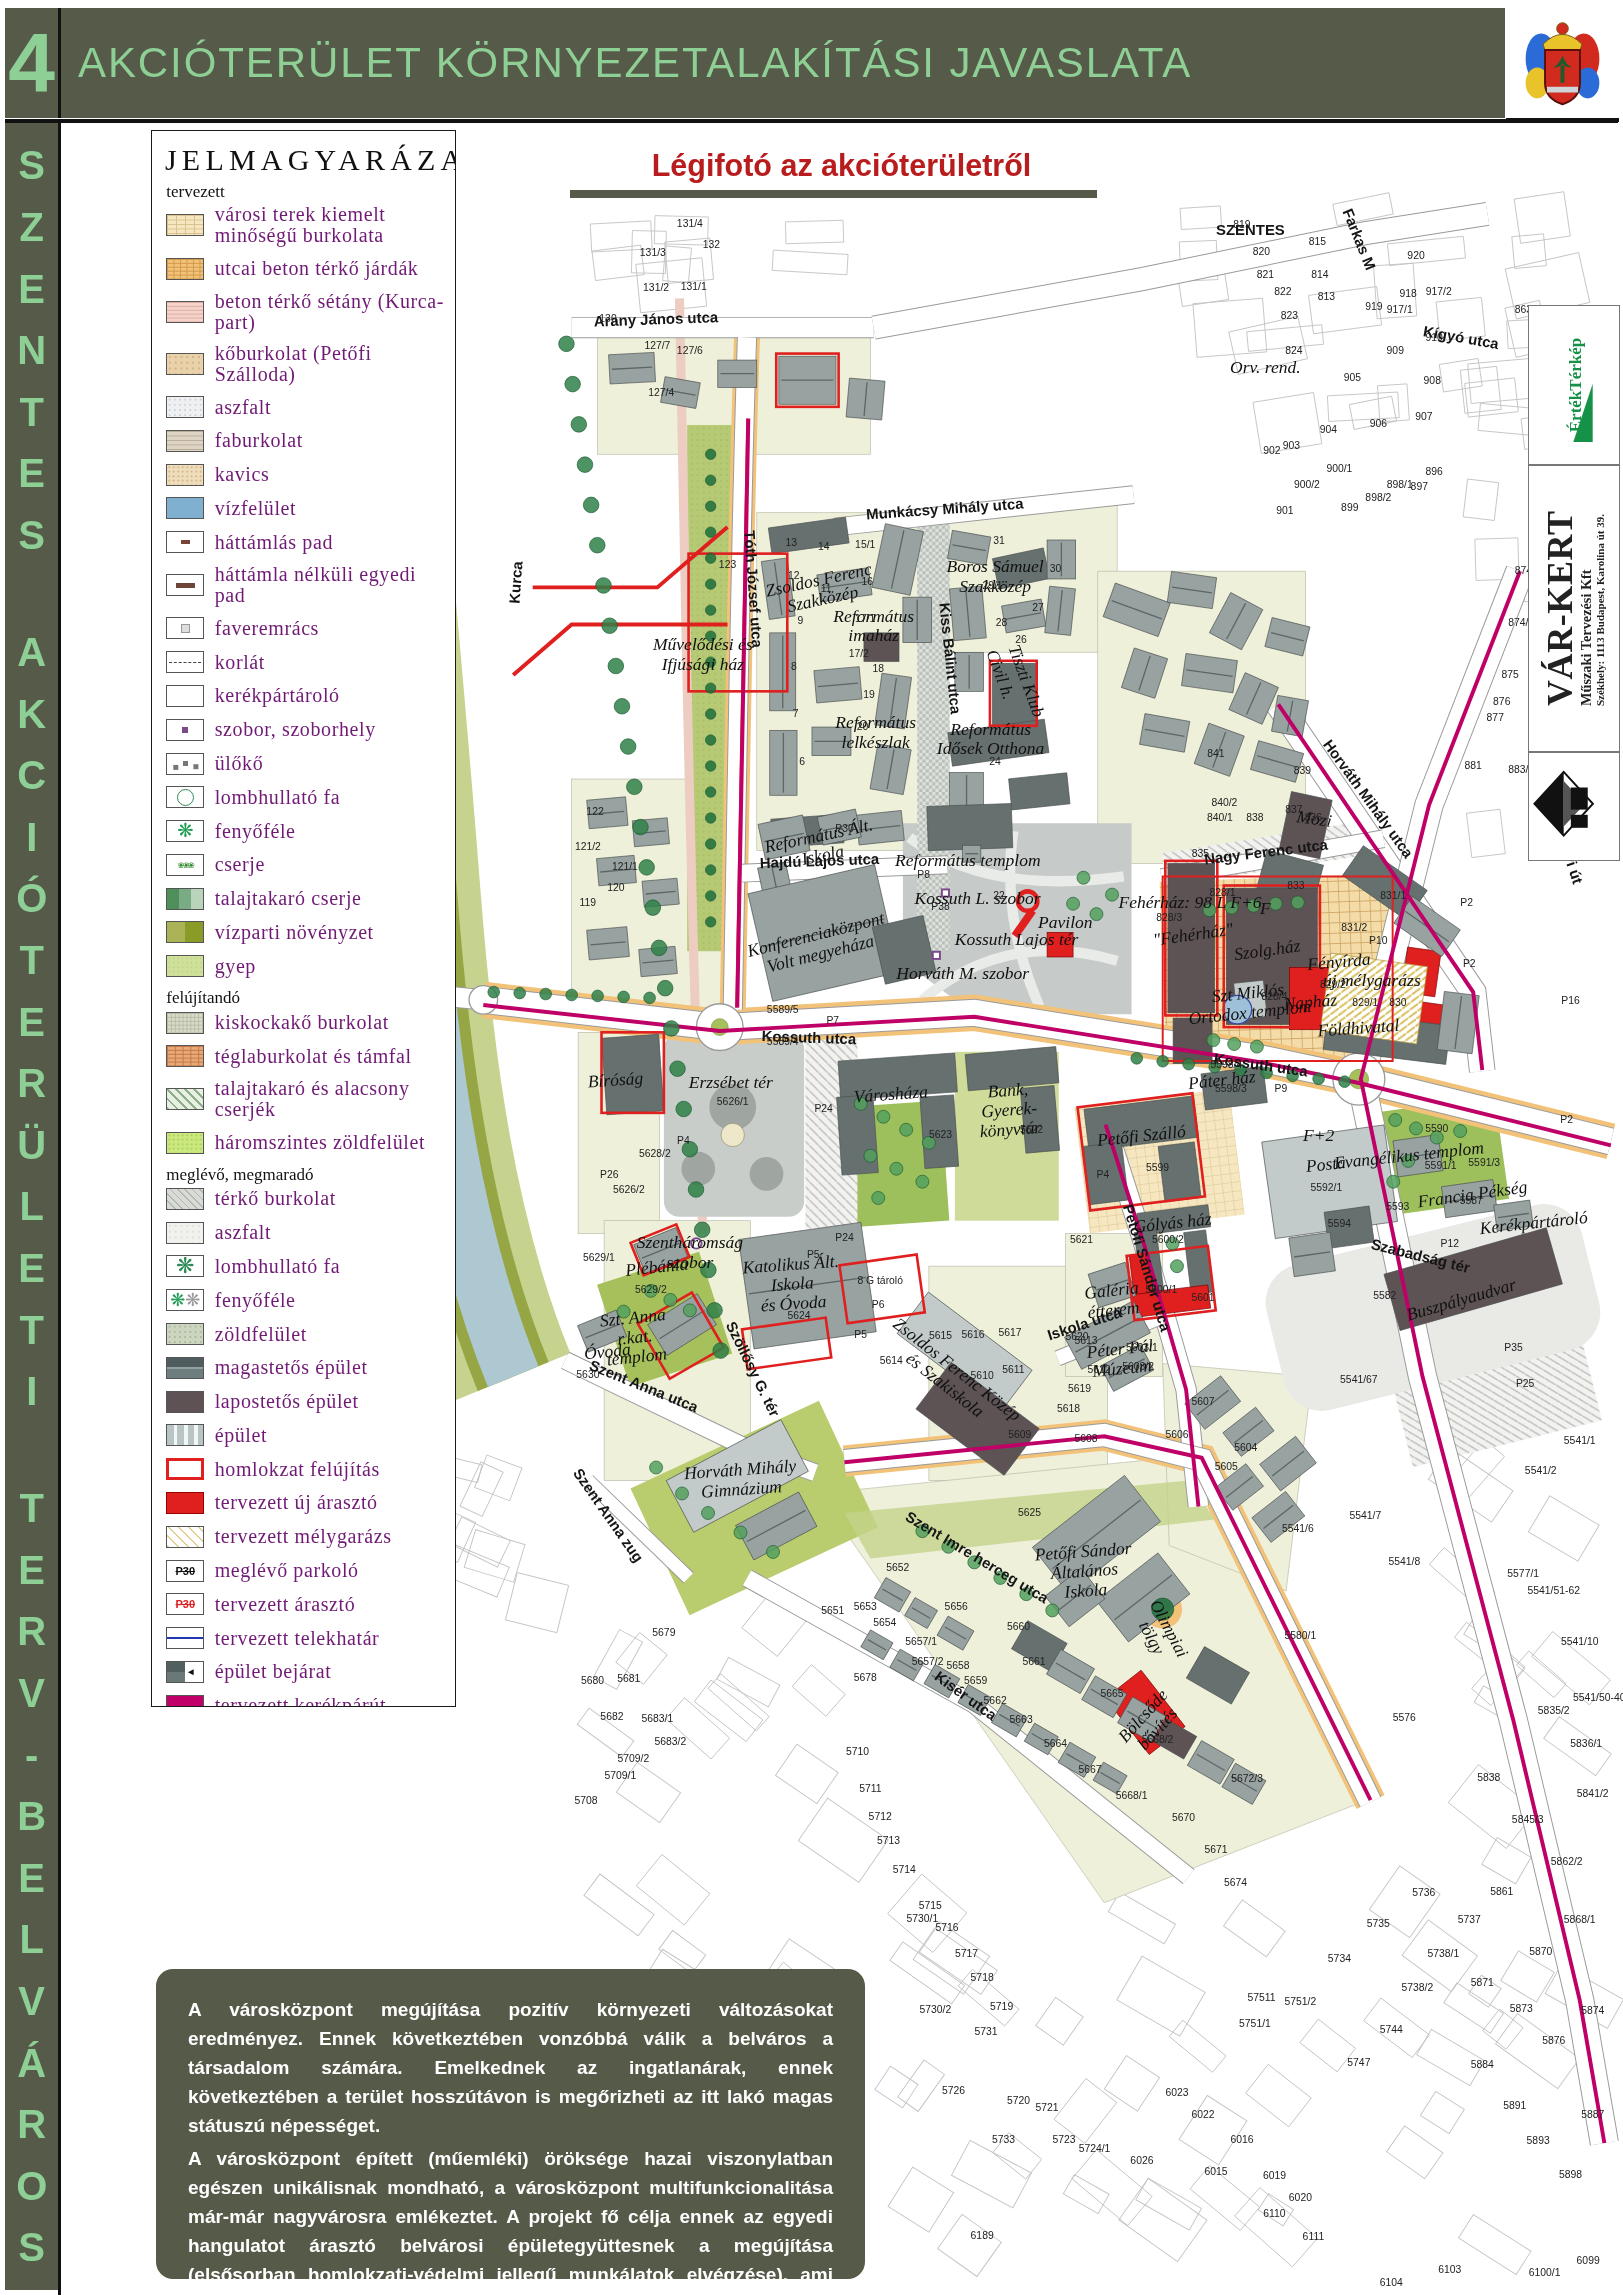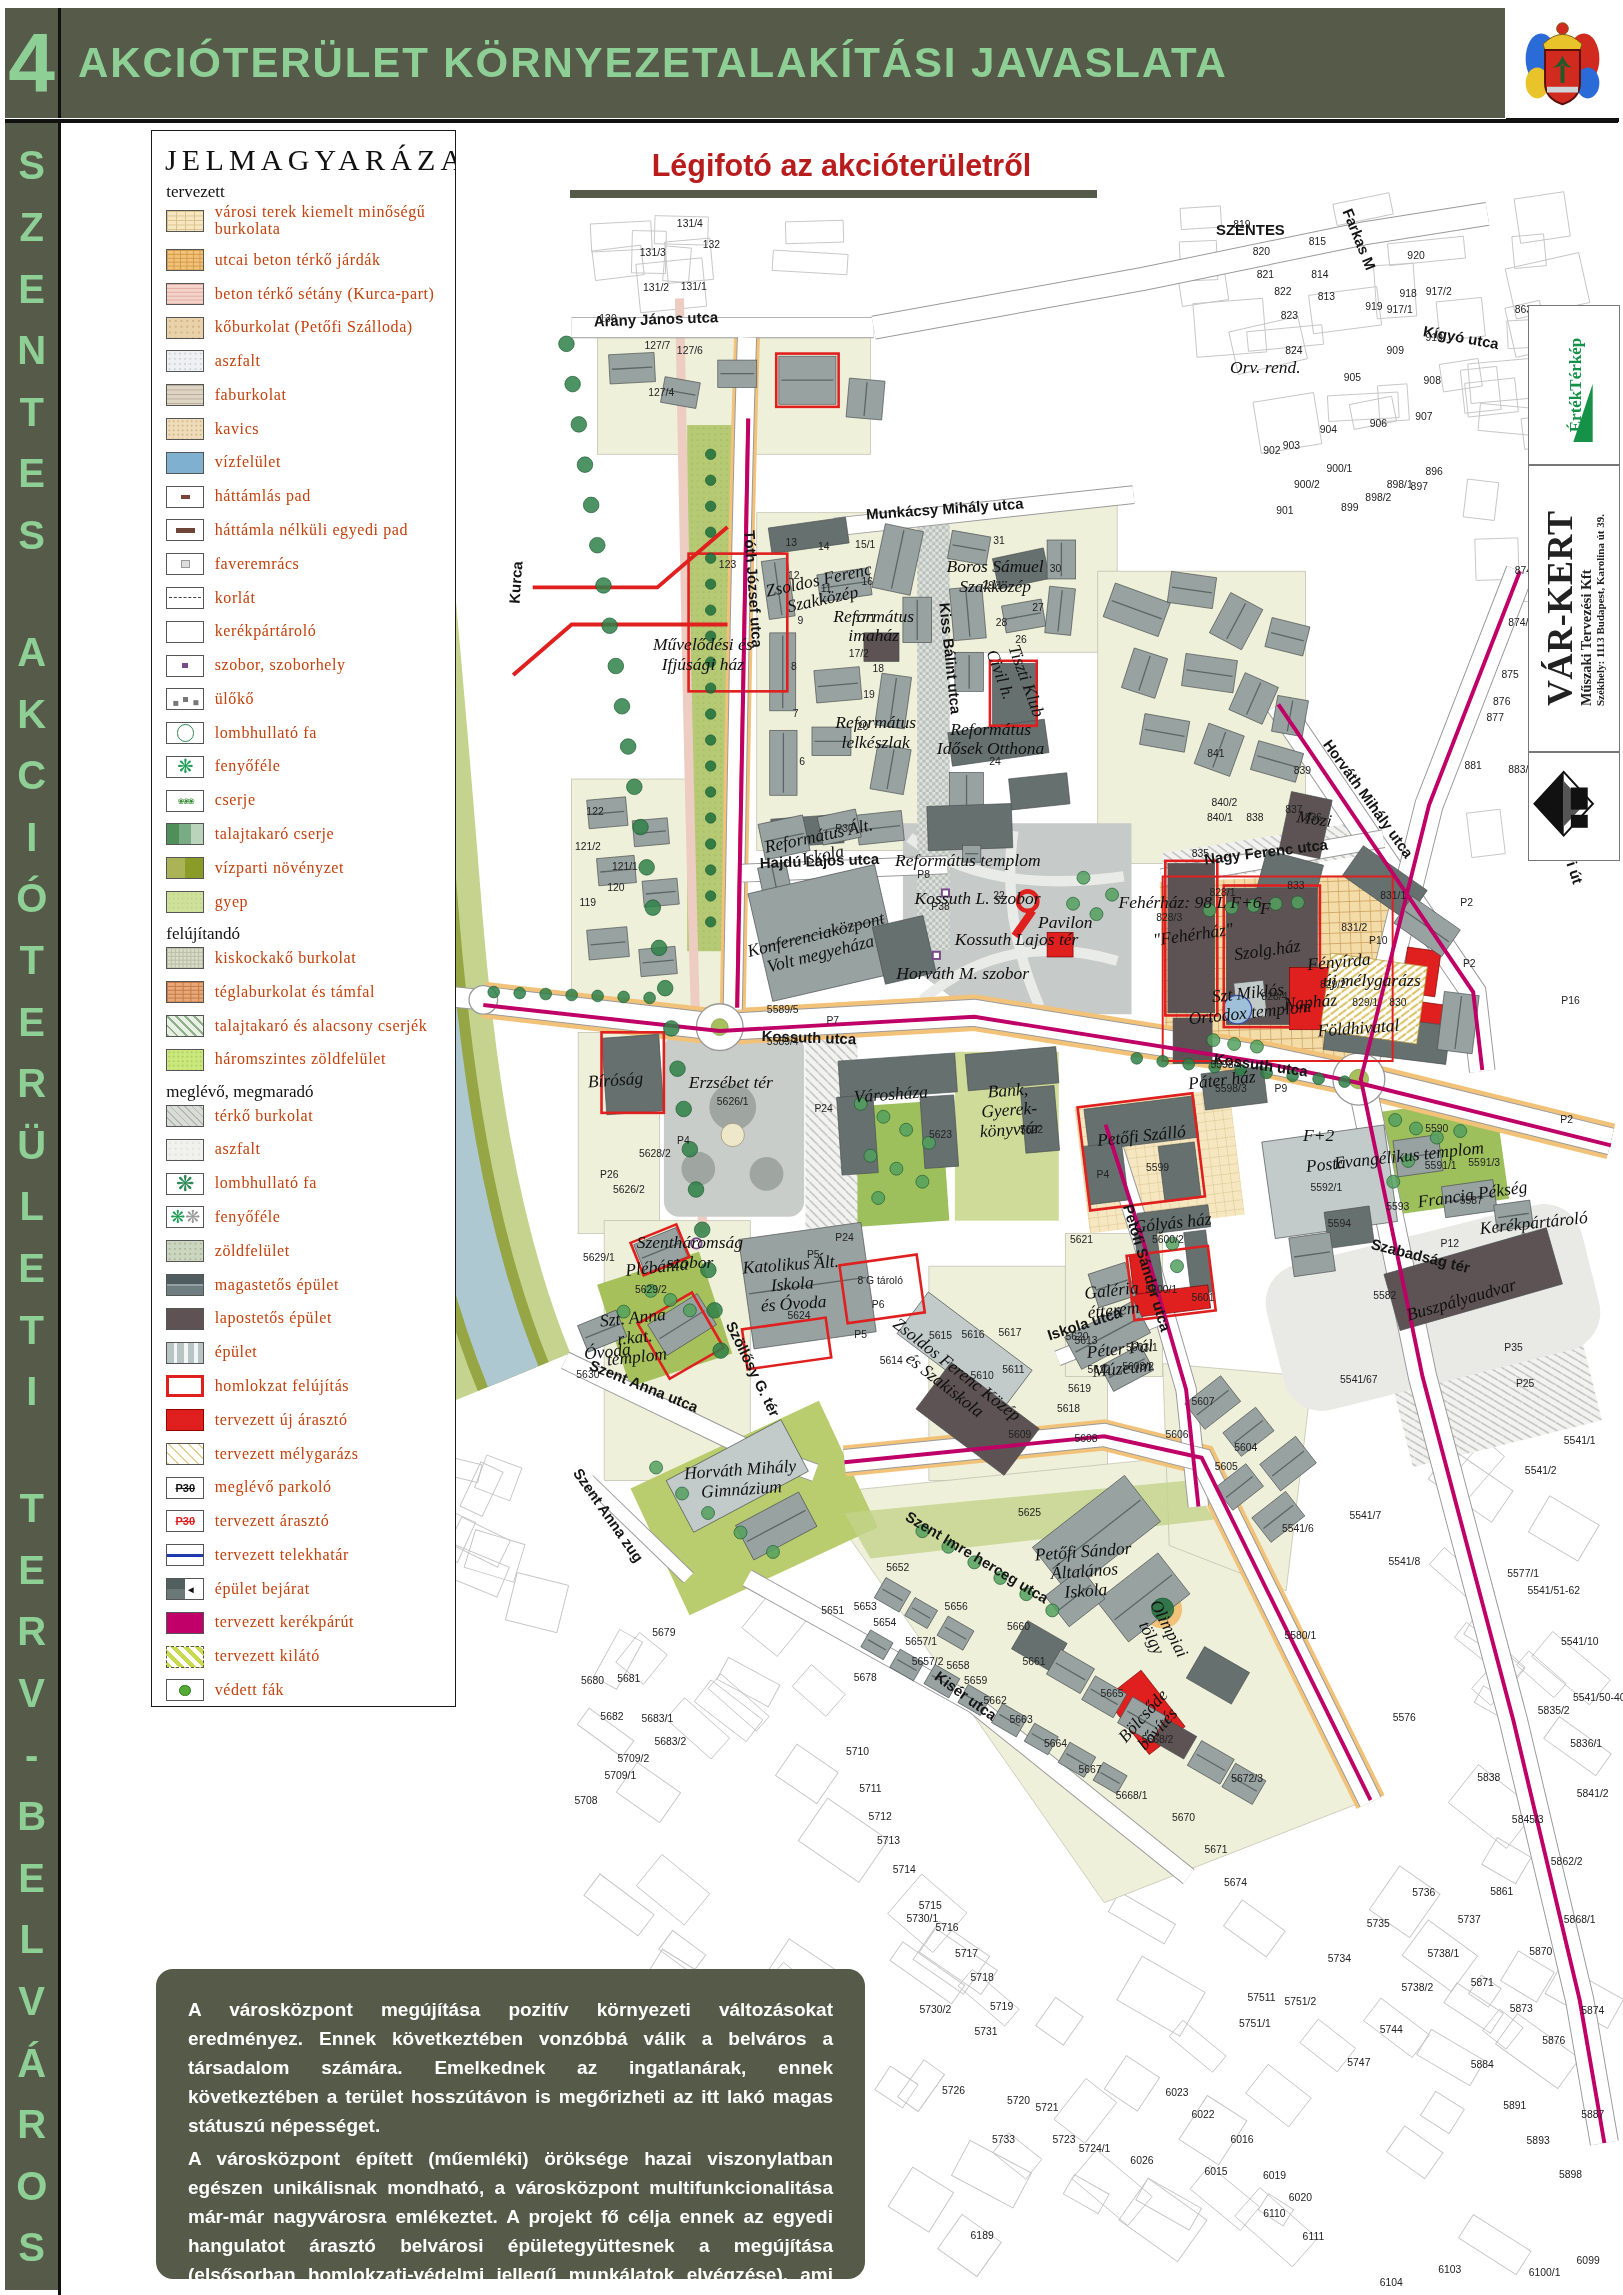--- a/index.html
+++ b/index.html
@@ -4,21 +4,21 @@
 <style>
   html,body{margin:0;padding:0;background:#e8e8e8;}
   #page{position:relative;width:1624px;height:2295px;background:#fff;overflow:hidden;
         font-family:"Liberation Sans",sans-serif;}
   
   #header-band{position:absolute;left:5.2px;top:8.4px;width:1500px;height:110px;background:#565a48;}
   #page-num{position:absolute;left:5.2px;top:8.4px;width:53px;height:110px;background:#565a48;
             color:#8ecf96;font-size:84px;font-weight:600;display:flex;align-items:center;justify-content:center;}
   #header-divider{position:absolute;left:58px;top:8.4px;width:2.6px;height:110px;background:#111;}
   #header-title{position:absolute;left:78px;top:8.4px;width:1423px;height:110px;display:flex;align-items:center;
-                color:#8ecf96;font-size:42px;letter-spacing:1.9px;font-weight:700;white-space:nowrap;}
+                color:#8ecf96;font-size:42px;letter-spacing:1.9px;font-weight:400;white-space:nowrap;}
   #header-underline{position:absolute;left:5.2px;top:119px;width:1613px;height:4.5px;background:#111;}
   #sidebar{position:absolute;left:5.2px;top:123px;width:53px;height:2167px;background:#565a48;
            display:flex;flex-direction:column;padding:11.7px 0;box-sizing:border-box;}
   #sidebar-divider{position:absolute;left:58px;top:123px;width:2.6px;height:2172px;background:#111;}
   .sb-letter{flex:1;display:flex;align-items:center;justify-content:center;color:#8ecf96;
              font-size:40px;font-weight:600;line-height:1;}
   .sb-gap{flex:.9;}
   
   #coa-box{position:absolute;left:1506px;top:8.4px;width:113px;height:110px;background:#fff;
            border-bottom:4.5px solid #111;display:flex;align-items:center;justify-content:center;}
@@ -32,21 +32,21 @@
   #map-title{position:absolute;left:575px;top:148px;width:533px;text-align:center;
              font-size:30.5px;font-weight:bold;color:#b91c1c;white-space:nowrap;}
   #map-title-bar{position:absolute;left:570px;top:190px;width:527px;height:7.8px;background:#565a48;}
   
   #legend{position:absolute;left:151px;top:130px;width:305px;height:1577px;background:#fff;
           border:1.9px solid #1a1a1a;box-sizing:border-box;padding:11.7px 9px 6.5px 13px;
           font-family:"Liberation Serif",serif;overflow:hidden;}
   #legend-title{font-size:30px;letter-spacing:5.2px;color:#111;margin-bottom:1.3px;}
   .lg-header{font-size:17px;color:#111;margin:5.2px 0 2.6px 1.3px;}
   .lg-row{display:flex;align-items:center;gap:10.4px;margin:0 0 10.4px 1.3px;min-height:23.4px;}
-  .lg-label{font-size:16px;color:#c2410c;letter-spacing:0.6px;line-height:1.05;}
+  .lg-label{font-size:20px;color:#701a75;letter-spacing:0.6px;line-height:1.05;}
   .sw{width:38px;height:22px;border:0.6px solid #555;background:#fff;flex:none;
       display:flex;align-items:center;justify-content:center;position:relative;box-sizing:border-box;}
   .swt{font-family:"Liberation Sans",sans-serif;font-size:11px;font-weight:bold;color:#111;
        text-decoration:line-through;}
   .swt.red{color:#e02020;}
   .sw-brickcream{background:#f6e7c0;background-image:linear-gradient(#d9c28e 0.6px,transparent 0.6px),linear-gradient(90deg,#d9c28e 0.6px,transparent 0.6px);background-size:9px 4.5px;}
   .sw-brickorange{background:#f2c279;background-image:linear-gradient(#d09a4a 0.6px,transparent 0.6px),linear-gradient(90deg,#d09a4a 0.6px,transparent 0.6px);background-size:6.5px 3.9px;}
   .sw-pinkgrid{background:#f4d3cb;background-image:linear-gradient(#e0aba0 0.6px,transparent 0.6px);background-size:3.9px 3.9px;}
   .sw-stonetan{background:#e9d1a9;background-image:radial-gradient(#c9a878 0.6px,transparent 0.9px);background-size:5.8px 5.8px;}
   .sw-aszfaltn{background:#eef0f2;background-image:radial-gradient(#b9bec4 0.5px,transparent 0.8px);background-size:5.2px 5.2px;}

